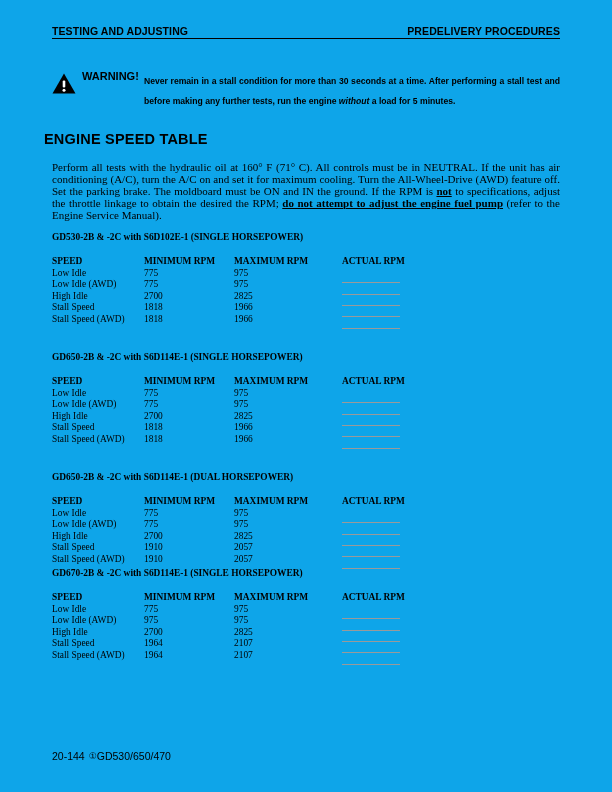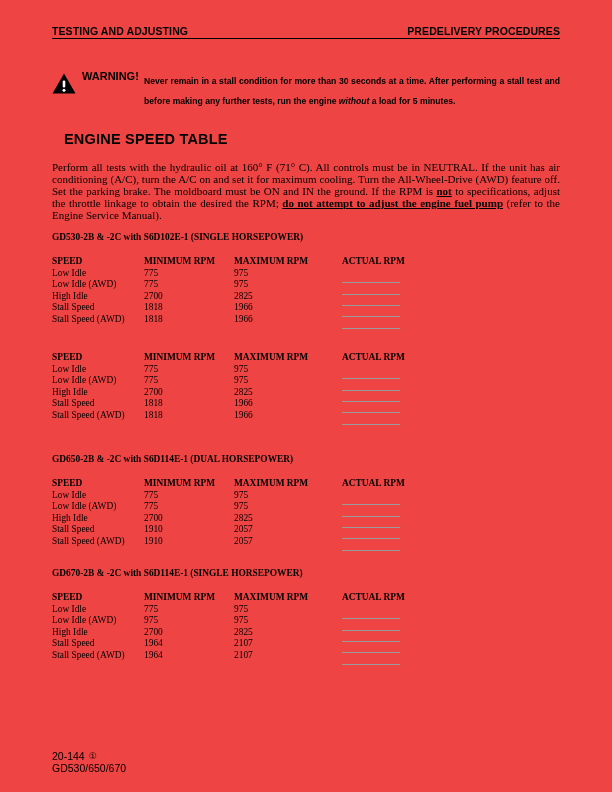--- a/index.html
+++ b/index.html
@@ -4,21 +4,21 @@
 <style>
   html, body {
     margin: 0;
     padding: 0;
     background: #ffffff;
   }
   .page {
     position: relative;
     width: 612px;
     height: 792px;
-    background: #ef4444;
+    background: #0ea5e9;
     overflow: hidden;
     font-family: "Liberation Serif", serif;
     color: #000000;
   }
 
   
   .run-head {
     position: absolute;
     left: 52px;
     top: 25px;
@@ -70,21 +70,21 @@
     font-size: 8.6px;
     line-height: 20px;
     text-align: justify;
     padding-top: 1px;
   }
   .warn-body i { font-style: italic; }
 
   
   .sec-title {
     position: absolute;
-    left: 64px;
+    left: 44px;
     top: 131px;
     font-family: "Liberation Sans", sans-serif;
     font-weight: bold;
     font-size: 14.5px;
     letter-spacing: 0.2px;
   }
 
   
   .intro {
     position: absolute;
@@ -141,24 +141,22 @@
   .act-cell { position: relative; }
   .act-cell .blank-line { position: relative; top: 5px; }
 
   
   .foot {
     position: absolute;
     left: 52px;
     top: 750px;
     width: 508px;
     display: flex;
-    justify-content: space-between;
     font-family: "Liberation Sans", sans-serif;
     font-size: 10.5px;
-    flex-direction: column;
   }
   .foot-left { display: flex; align-items: center; gap: 4px; }
   .circled { font-size: 9px; }
 </style>
 </head>
 <body>
 
 <div class="page">
 
   <div class="run-head">
@@ -239,20 +237,21 @@
           <td>1966</td>
           <td class="act-cell">
               <span class="blank-line"></span>
             </td>
         </tr>
       </tbody>
     </table>
   </div>
 
   <div class="tbl-block" style="top:352px">
+    <div class="tbl-cap">GD650-2B &amp; -2C with S6D114E-1 (SINGLE HORSEPOWER)</div>
     <table class="spec">
       <colgroup>
           <col class="c-speed">
           <col class="c-min">
           <col class="c-max">
           <col class="c-act">
         </colgroup>
       <thead>
         <tr>
           <th>SPEED</th>
@@ -299,21 +298,21 @@
           <td>1818</td>
           <td>1966</td>
           <td class="act-cell">
               <span class="blank-line"></span>
             </td>
         </tr>
       </tbody>
     </table>
   </div>
 
-  <div class="tbl-block" style="top:454px">
+  <div class="tbl-block" style="top:472px">
     <div class="tbl-cap">GD650-2B &amp; -2C with S6D114E-1 (DUAL HORSEPOWER)</div>
     <table class="spec">
       <colgroup>
           <col class="c-speed">
           <col class="c-min">
           <col class="c-max">
           <col class="c-act">
         </colgroup>
       <thead>
         <tr>
@@ -428,16 +427,16 @@
         </tr>
       </tbody>
     </table>
   </div>
 
   <div class="foot">
     <span class="foot-left">
       <span>20-144</span>
       <span class="circled">①</span>
     </span>
-    <span>GD530/650/670</span>
+    <span>GD530/650/470</span>
   </div>
 
 </div>
 
 </body></html>

